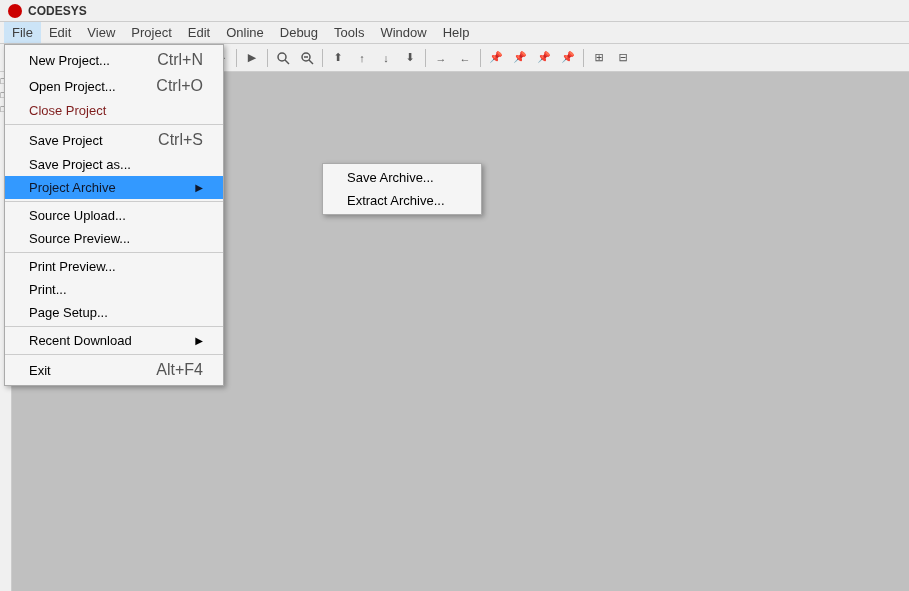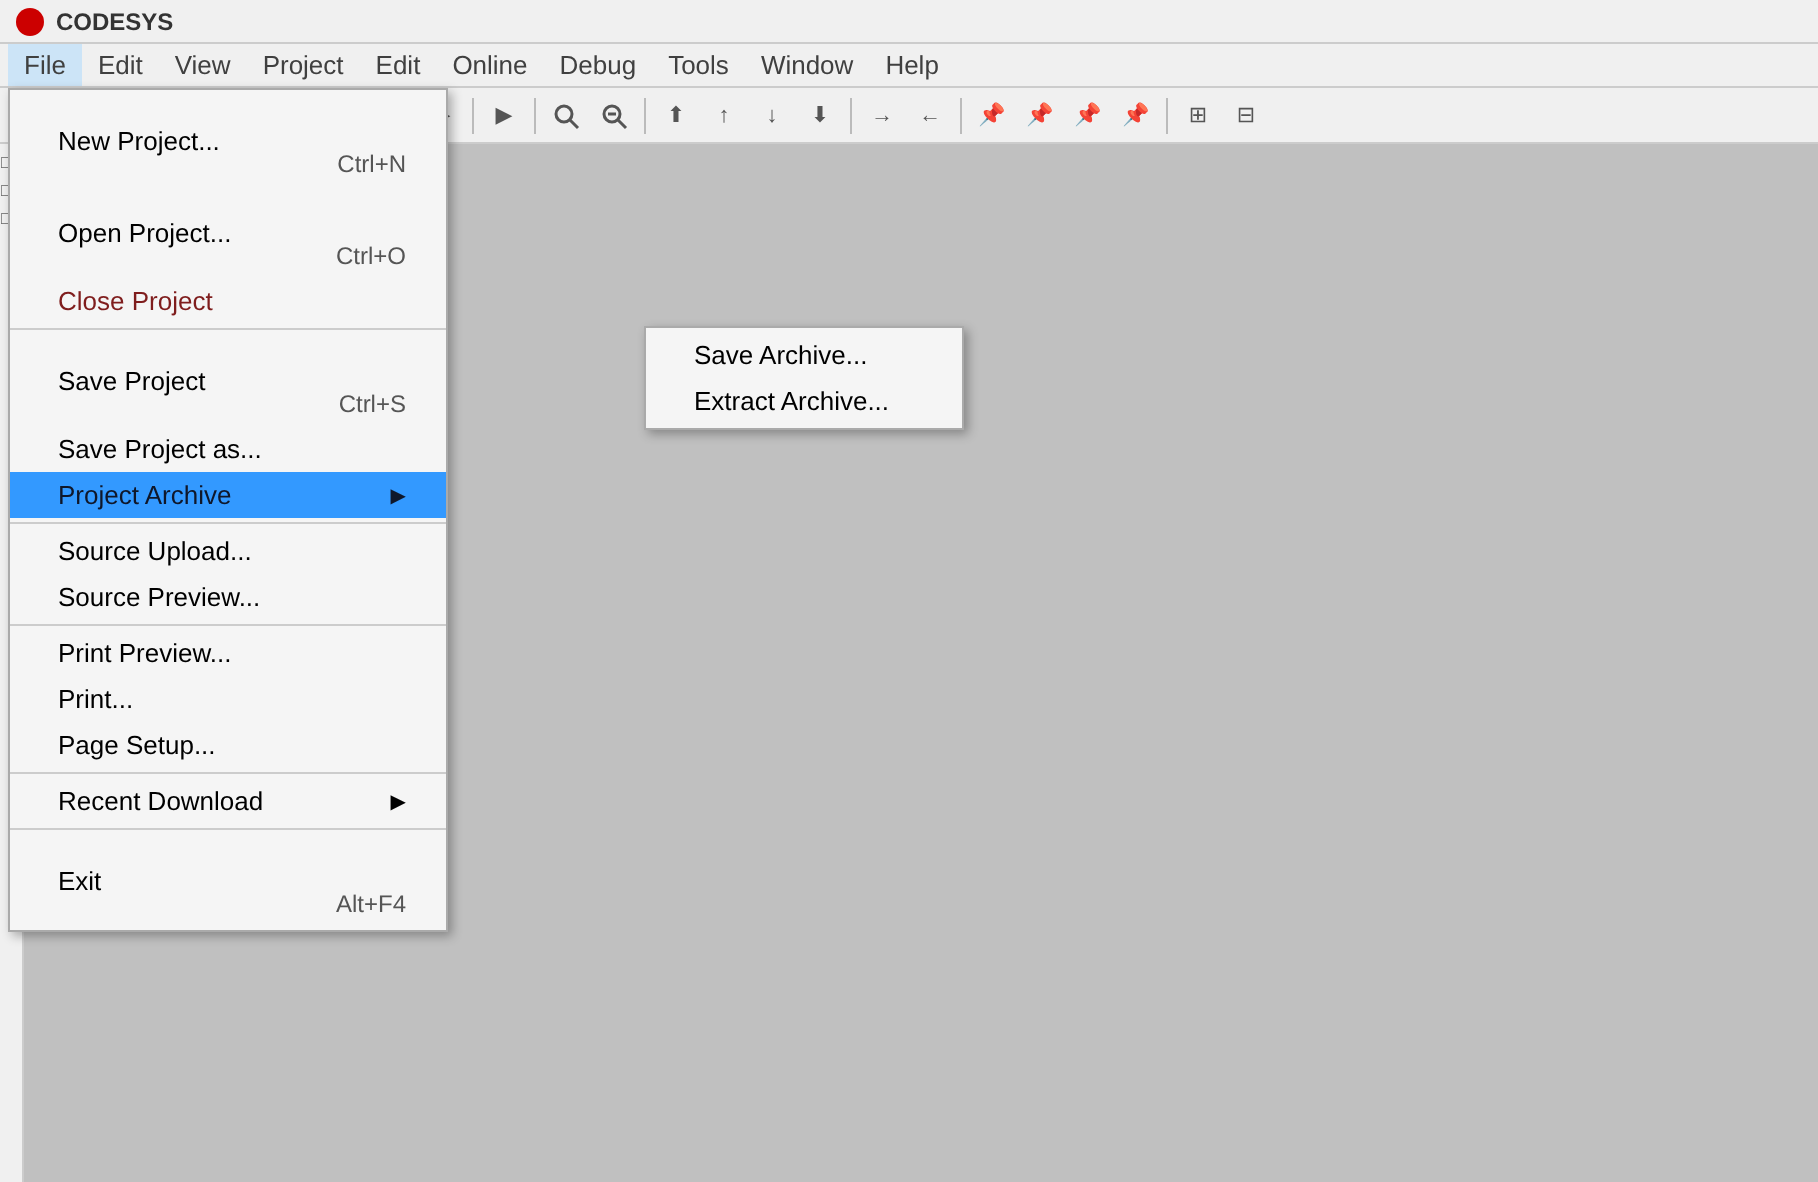--- a/index.html
+++ b/index.html
@@ -123,23 +123,22 @@
       color: #7f1d1d;
       cursor: default;
     }
     .dropdown-menu-separator {
       height: 1px;
       background: #ccc;
       margin: 2px 0;
     }
     .shortcut {
       margin-left: 30px;
-      font-size: 12px;
+      font-size: 16px;
       color: #555;
-      margin-top: 24px;
     }
     .arrow {
       font-size: 10px;
     }
 
     
     .file-menu {
       top: 44px;
       left: 4px;
     }

